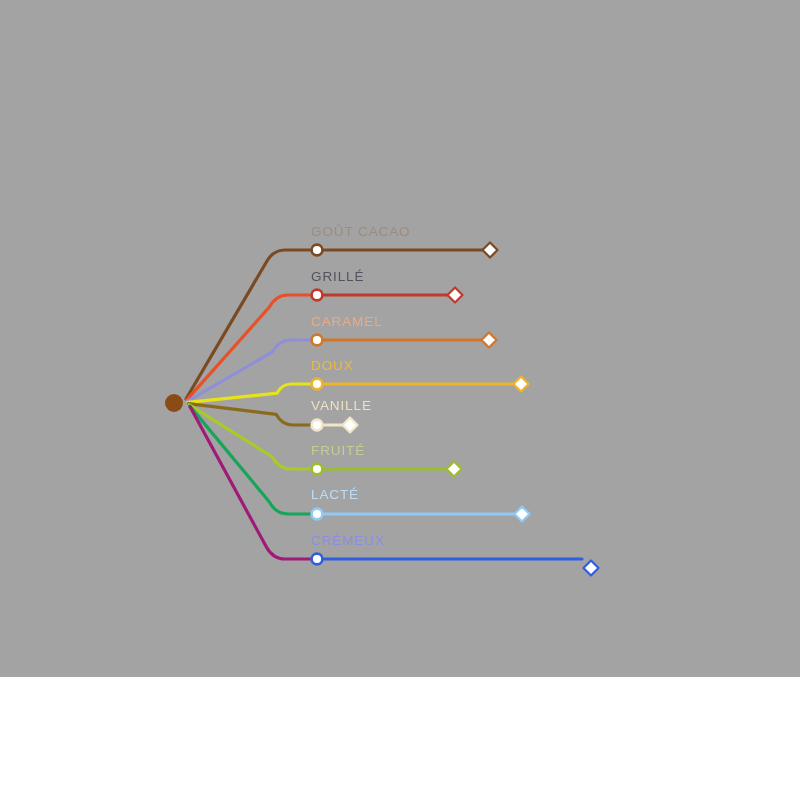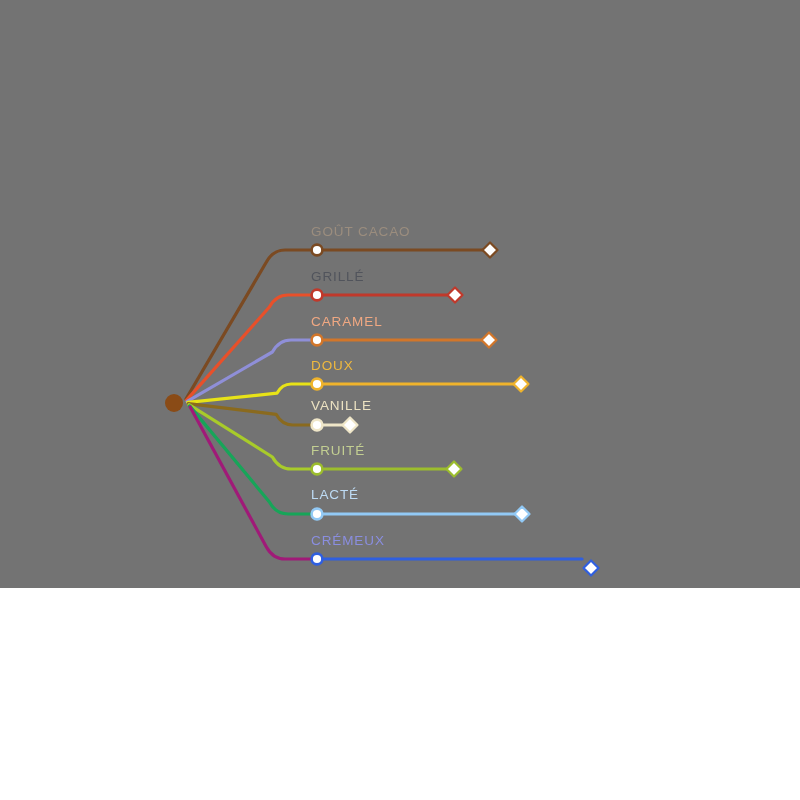--- a/index.html
+++ b/index.html
@@ -9,22 +9,22 @@
   }
   body {
     width: 800px;
     height: 800px;
     font-family: "Liberation Sans", sans-serif;
     overflow: hidden;
   }
   #stage {
     position: relative;
     width: 800px;
-    height: 588px;
-    background: #737373;
+    height: 677px;
+    background: #a3a3a3;
   }
   #flavor-wheel-svg {
     position: absolute;
     left: 0;
     top: 0;
     width: 800px;
     height: 800px;
     display: block;
   }
   .branch-path {

